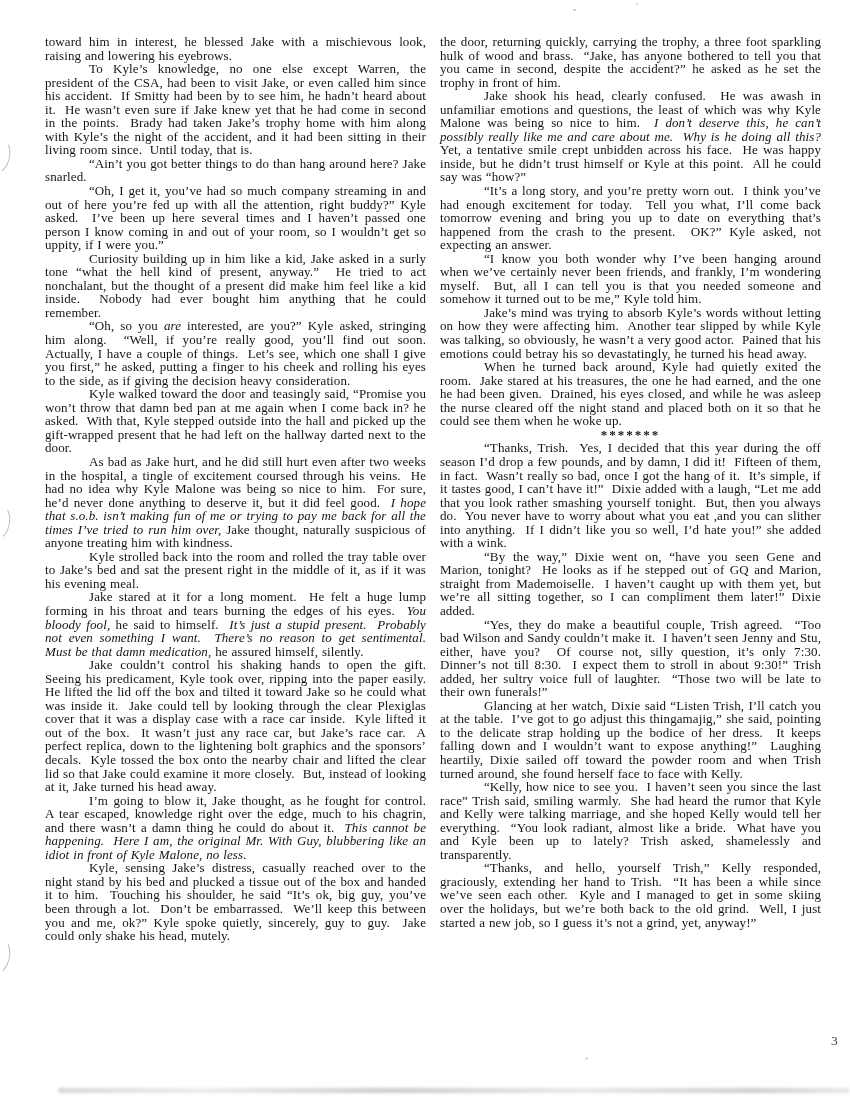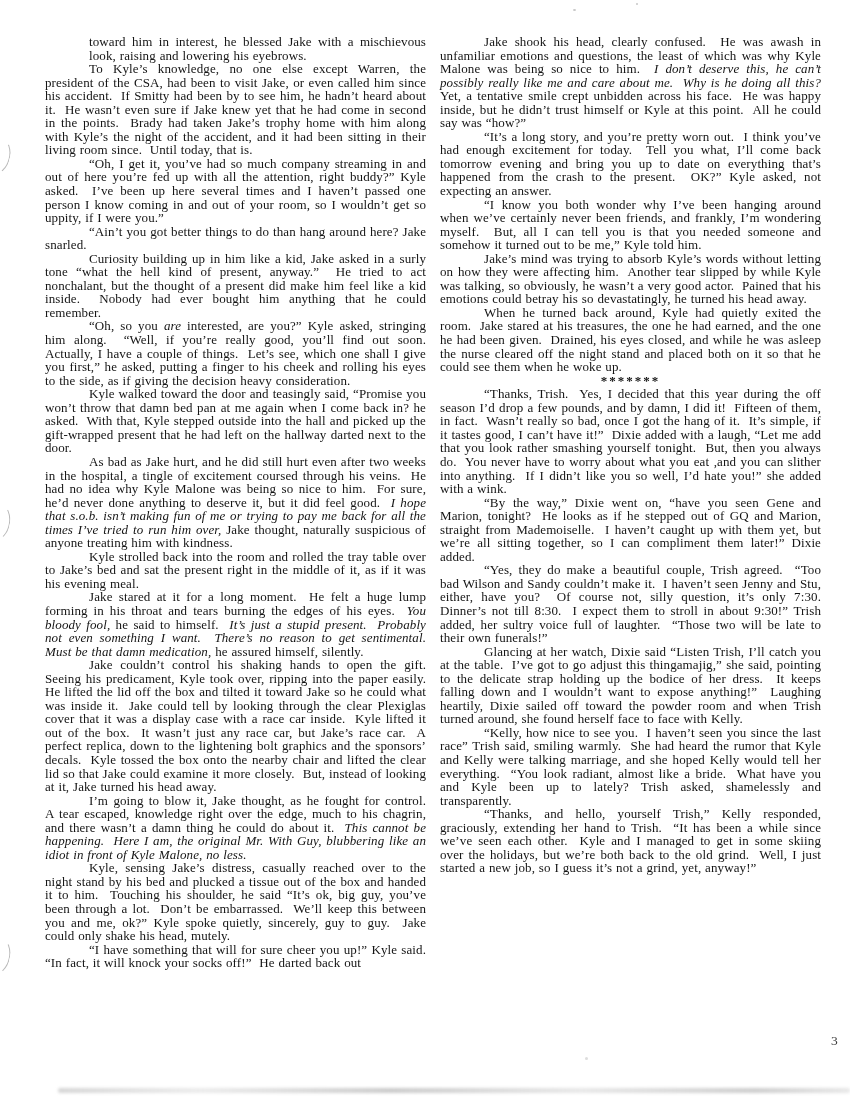--- a/index.html
+++ b/index.html
@@ -40,21 +40,20 @@
   .column p {
     margin: 0;
     white-space: pre-wrap;
     text-align: justify;
   }
   .column p.indent {
     text-indent: 44px;
   }
   .column p.flush {
     text-indent: 0;
-    margin-left: 44px;
   }
   .column p.separator {
     text-align: center;
     text-indent: 0;
     white-space: normal;
     font-weight: bold;
     letter-spacing: 2px;
   }
   .column em {
     font-style: italic;
@@ -107,34 +106,34 @@
 </style>
 </head>
 <body>
 
 <div class="page">
 
   <div class="columns">
     <div class="column">
         <p class="flush"><span>toward him in interest, he blessed Jake with a mischievous look, raising and lowering his eyebrows.</span></p>
         <p class="indent"><span>To Kyle’s knowledge, no one else except Warren, the president of the CSA, had been to visit Jake, or even called him since his accident.  If Smitty had been by to see him, he hadn’t heard about it.  He wasn’t even sure if Jake knew yet that he had come in second in the points.  Brady had taken Jake’s trophy home with him along with Kyle’s the night of the accident, and it had been sitting in their living room since.  Until today, that is.</span></p>
+        <p class="indent"><span>“Ain’t you got better things to do than hang around here? Jake snarled.</span></p>
         <p class="indent"><span>“Oh, I get it, you’ve had so much company streaming in and out of here you’re fed up with all the attention, right buddy?” Kyle asked.  I’ve been up here several times and I haven’t passed one person I know coming in and out of your room, so I wouldn’t get so uppity, if I were you.”</span></p>
-        <p class="indent"><span>“Ain’t you got better things to do than hang around here? Jake snarled.</span></p>
         <p class="indent"><span>Curiosity building up in him like a kid, Jake asked in a surly tone “what the hell kind of present, anyway.”  He tried to act nonchalant, but the thought of a present did make him feel like a kid inside.  Nobody had ever bought him anything that he could remember.</span></p>
         <p class="indent"><span>“Oh, so you </span><em>are</em><span> interested, are you?” Kyle asked, stringing him along.  “Well, if you’re really good, you’ll find out soon.  Actually, I have a couple of things.  Let’s see, which one shall I give you first,” he asked, putting a finger to his cheek and rolling his eyes to the side, as if giving the decision heavy consideration.</span></p>
         <p class="indent"><span>Kyle walked toward the door and teasingly said, “Promise you won’t throw that damn bed pan at me again when I come back in? he asked.  With that, Kyle stepped outside into the hall and picked up the gift-wrapped present that he had left on the hallway darted next to the door.</span></p>
         <p class="indent"><span>As bad as Jake hurt, and he did still hurt even after two weeks in the hospital, a tingle of excitement coursed through his veins.  He had no idea why Kyle Malone was being so nice to him.  For sure, he’d never done anything to deserve it, but it did feel good.  </span><em>I hope that s.o.b. isn’t making fun of me or trying to pay me back for all the times I’ve tried to run him over,</em><span> Jake thought, naturally suspicious of anyone treating him with kindness.</span></p>
         <p class="indent"><span>Kyle strolled back into the room and rolled the tray table over to Jake’s bed and sat the present right in the middle of it, as if it was his evening meal.</span></p>
         <p class="indent"><span>Jake stared at it for a long moment.  He felt a huge lump forming in his throat and tears burning the edges of his eyes.  </span><em>You bloody fool,</em><span> he said to himself.  </span><em>It’s just a stupid present.  Probably not even something I want.  There’s no reason to get sentimental.  Must be that damn medication,</em><span> he assured himself, silently.</span></p>
         <p class="indent"><span>Jake couldn’t control his shaking hands to open the gift.  Seeing his predicament, Kyle took over, ripping into the paper easily.  He lifted the lid off the box and tilted it toward Jake so he could what was inside it.  Jake could tell by looking through the clear Plexiglas cover that it was a display case with a race car inside.  Kyle lifted it out of the box.  It wasn’t just any race car, but Jake’s race car.  A perfect replica, down to the lightening bolt graphics and the sponsors’ decals.  Kyle tossed the box onto the nearby chair and lifted the clear lid so that Jake could examine it more closely.  But, instead of looking at it, Jake turned his head away.</span></p>
         <p class="indent"><span>I’m going to blow it, Jake thought, as he fought for control.  A tear escaped, knowledge right over the edge, much to his chagrin, and there wasn’t a damn thing he could do about it.  </span><em>This cannot be happening.  Here I am, the original Mr. With Guy, blubbering like an idiot in front of Kyle Malone, no less.</em></p>
         <p class="indent"><span>Kyle, sensing Jake’s distress, casually reached over to the night stand by his bed and plucked a tissue out of the box and handed it to him.  Touching his shoulder, he said “It’s ok, big guy, you’ve been through a lot.  Don’t be embarrassed.  We’ll keep this between you and me, ok?” Kyle spoke quietly, sincerely, guy to guy.  Jake could only shake his head, mutely.</span></p>
-        <p class="indent"><span>“I have something that will for sure cheer you up!” Kyle said.  “In fact, it will knock your socks off!”  He darted back out</span></p>
       </div>
     <div class="column">
+        <p class="flush"><span>the door, returning quickly, carrying the trophy, a three foot sparkling hulk of wood and brass.  “Jake, has anyone bothered to tell you that you came in second, despite the accident?” he asked as he set the trophy in front of him.</span></p>
         <p class="indent"><span>Jake shook his head, clearly confused.  He was awash in unfamiliar emotions and questions, the least of which was why Kyle Malone was being so nice to him.  </span><em>I don’t deserve this, he can’t possibly really like me and care about me.  Why is he doing all this?</em><span>  Yet, a tentative smile crept unbidden across his face.  He was happy inside, but he didn’t trust himself or Kyle at this point.  All he could say was “how?”</span></p>
         <p class="indent"><span>“It’s a long story, and you’re pretty worn out.  I think you’ve had enough excitement for today.  Tell you what, I’ll come back tomorrow evening and bring you up to date on everything that’s happened from the crash to the present.  OK?” Kyle asked, not expecting an answer.</span></p>
         <p class="indent"><span>“I know you both wonder why I’ve been hanging around when we’ve certainly never been friends, and frankly, I’m wondering myself.  But, all I can tell you is that you needed someone and somehow it turned out to be me,” Kyle told him.</span></p>
         <p class="indent"><span>Jake’s mind was trying to absorb Kyle’s words without letting on how they were affecting him.  Another tear slipped by while Kyle was talking, so obviously, he wasn’t a very good actor.  Pained that his emotions could betray his so devastatingly, he turned his head away.</span></p>
         <p class="indent"><span>When he turned back around, Kyle had quietly exited the room.  Jake stared at his treasures, the one he had earned, and the one he had been given.  Drained, his eyes closed, and while he was asleep the nurse cleared off the night stand and placed both on it so that he could see them when he woke up.</span></p>
         <p class="separator"><span>*******</span></p>
         <p class="indent"><span>“Thanks, Trish.  Yes, I decided that this year during the off season I’d drop a few pounds, and by damn, I did it!  Fifteen of them, in fact.  Wasn’t really so bad, once I got the hang of it.  It’s simple, if it tastes good, I can’t have it!”  Dixie added with a laugh, “Let me add that you look rather smashing yourself tonight.  But, then you always do.  You never have to worry about what you eat ,and you can slither into anything.  If I didn’t like you so well, I’d hate you!” she added with a wink.</span></p>
         <p class="indent"><span>“By the way,” Dixie went on, “have you seen Gene and Marion, tonight?  He looks as if he stepped out of GQ and Marion, straight from Mademoiselle.  I haven’t caught up with them yet, but we’re all sitting together, so I can compliment them later!” Dixie added.</span></p>
         <p class="indent"><span>“Yes, they do make a beautiful couple, Trish agreed.  “Too bad Wilson and Sandy couldn’t make it.  I haven’t seen Jenny and Stu, either, have you?  Of course not, silly question, it’s only 7:30.  Dinner’s not till 8:30.  I expect them to stroll in about 9:30!” Trish added, her sultry voice full of laughter.  “Those two will be late to their own funerals!”</span></p>
         <p class="indent"><span>Glancing at her watch, Dixie said “Listen Trish, I’ll catch you at the table.  I’ve got to go adjust this thingamajig,” she said, pointing to the delicate strap holding up the bodice of her dress.  It keeps falling down and I wouldn’t want to expose anything!”  Laughing heartily, Dixie sailed off toward the powder room and when Trish turned around, she found herself face to face with Kelly.</span></p>

